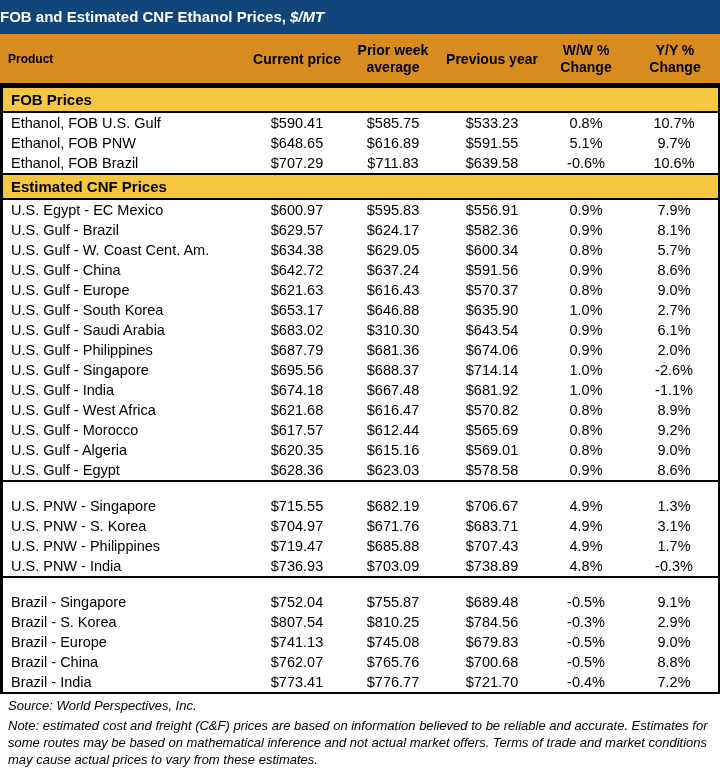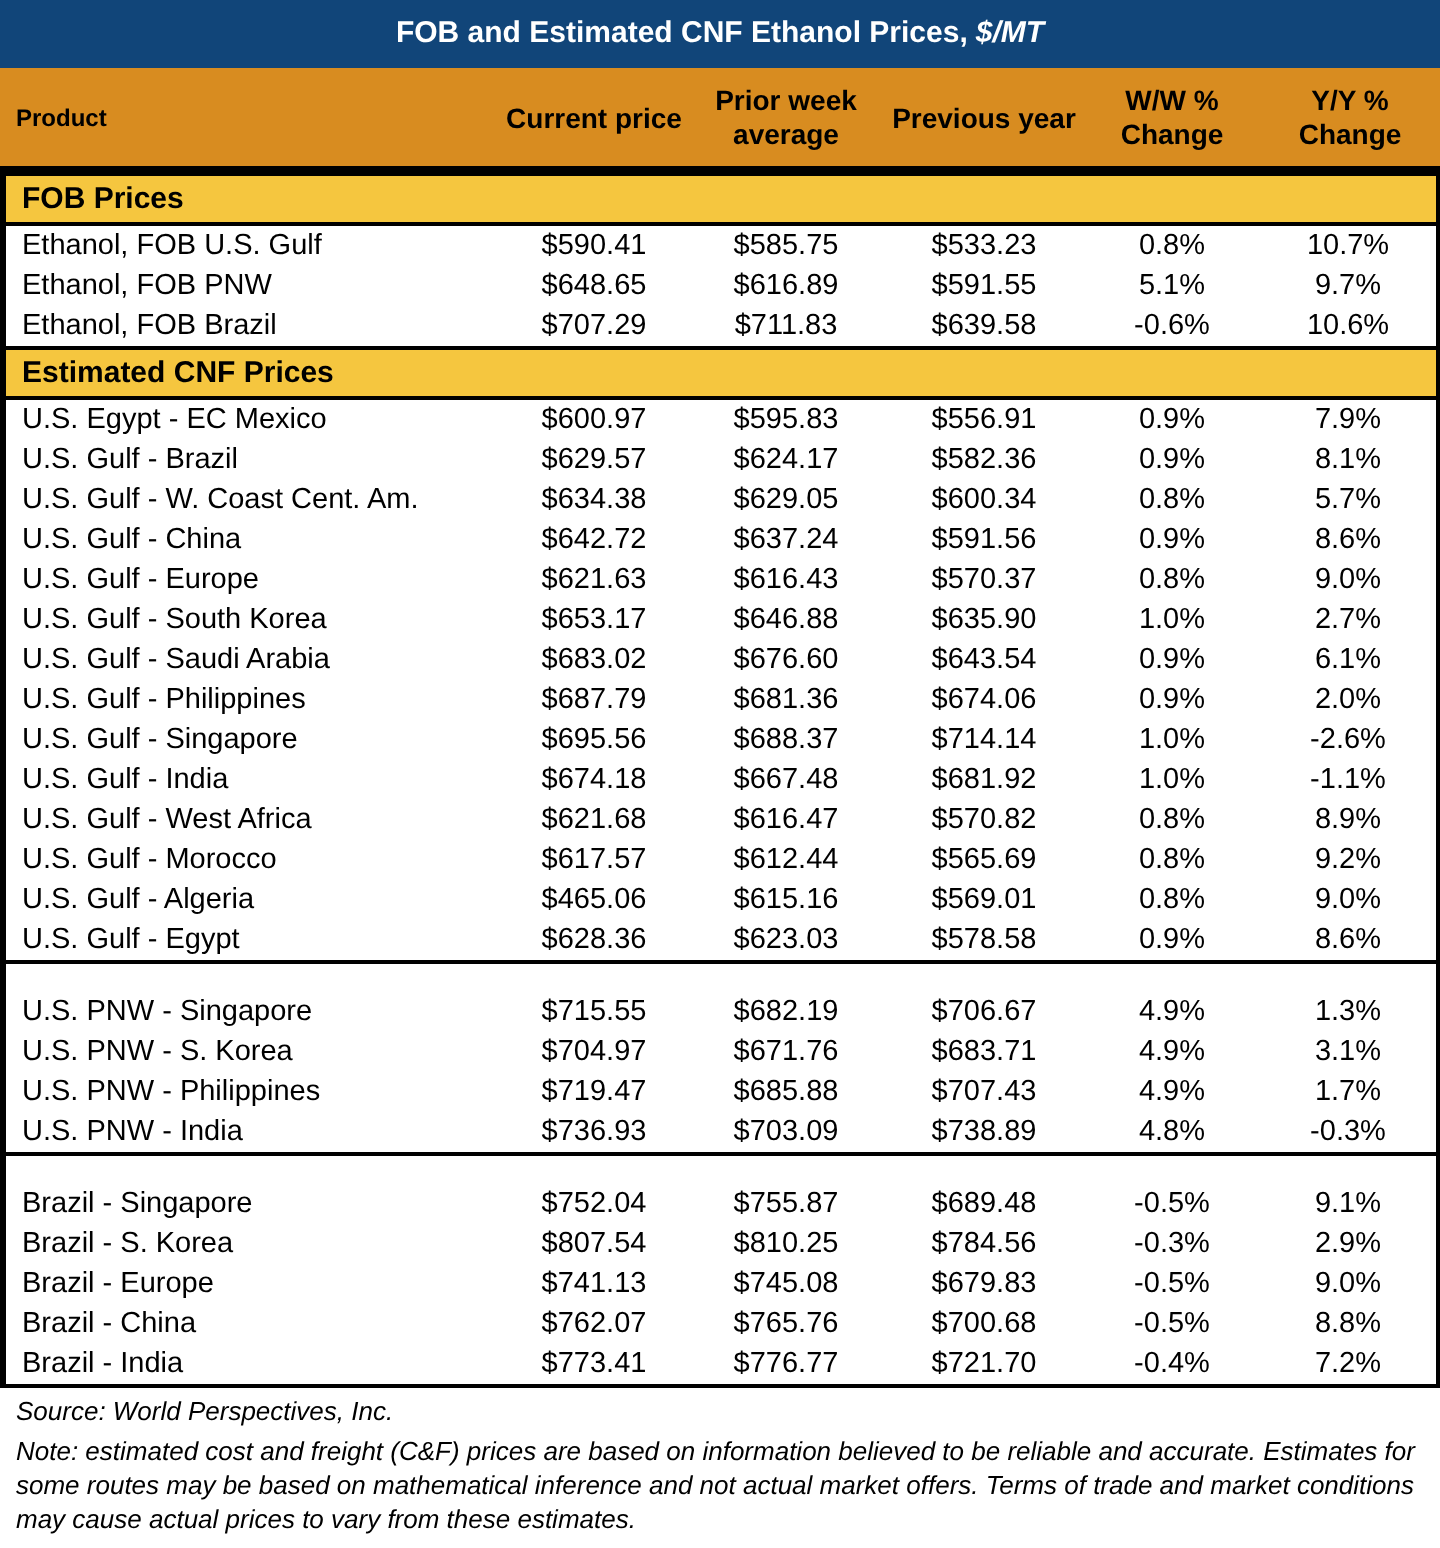--- a/index.html
+++ b/index.html
@@ -9,21 +9,21 @@
     color: #000;
   }
   .page { width: 720px; }
 
   
   .title-bar {
     background: #114579;
     color: #ffffff;
     height: 34px;
     line-height: 34px;
-    text-align: center;
+    text-align: left;
     font-size: 15px;
     font-weight: bold;
   }
   .title-bar .unit { font-style: italic; margin-left: 4px; }
 
   
   .col-header { background: #D88C20; }
   table {
     width: 100%;
     border-collapse: collapse;
@@ -204,21 +204,21 @@
             <td class="c-product">U.S. Gulf - South Korea</td>
             <td class="c-num">$653.17</td>
             <td class="c-num">$646.88</td>
             <td class="c-num">$635.90</td>
             <td class="c-num">1.0%</td>
             <td class="c-num">2.7%</td>
           </tr>
           <tr class="data-row">
             <td class="c-product">U.S. Gulf - Saudi Arabia</td>
             <td class="c-num">$683.02</td>
-            <td class="c-num">$676.60</td>
+            <td class="c-num">$310.30</td>
             <td class="c-num">$643.54</td>
             <td class="c-num">0.9%</td>
             <td class="c-num">6.1%</td>
           </tr>
           <tr class="data-row">
             <td class="c-product">U.S. Gulf - Philippines</td>
             <td class="c-num">$687.79</td>
             <td class="c-num">$681.36</td>
             <td class="c-num">$674.06</td>
             <td class="c-num">0.9%</td>
@@ -251,21 +251,21 @@
           <tr class="data-row">
             <td class="c-product">U.S. Gulf - Morocco</td>
             <td class="c-num">$617.57</td>
             <td class="c-num">$612.44</td>
             <td class="c-num">$565.69</td>
             <td class="c-num">0.8%</td>
             <td class="c-num">9.2%</td>
           </tr>
           <tr class="data-row">
             <td class="c-product">U.S. Gulf - Algeria</td>
-            <td class="c-num">$465.06</td>
+            <td class="c-num">$620.35</td>
             <td class="c-num">$615.16</td>
             <td class="c-num">$569.01</td>
             <td class="c-num">0.8%</td>
             <td class="c-num">9.0%</td>
           </tr>
           <tr class="data-row">
             <td class="c-product">U.S. Gulf - Egypt</td>
             <td class="c-num">$628.36</td>
             <td class="c-num">$623.03</td>
             <td class="c-num">$578.58</td>

